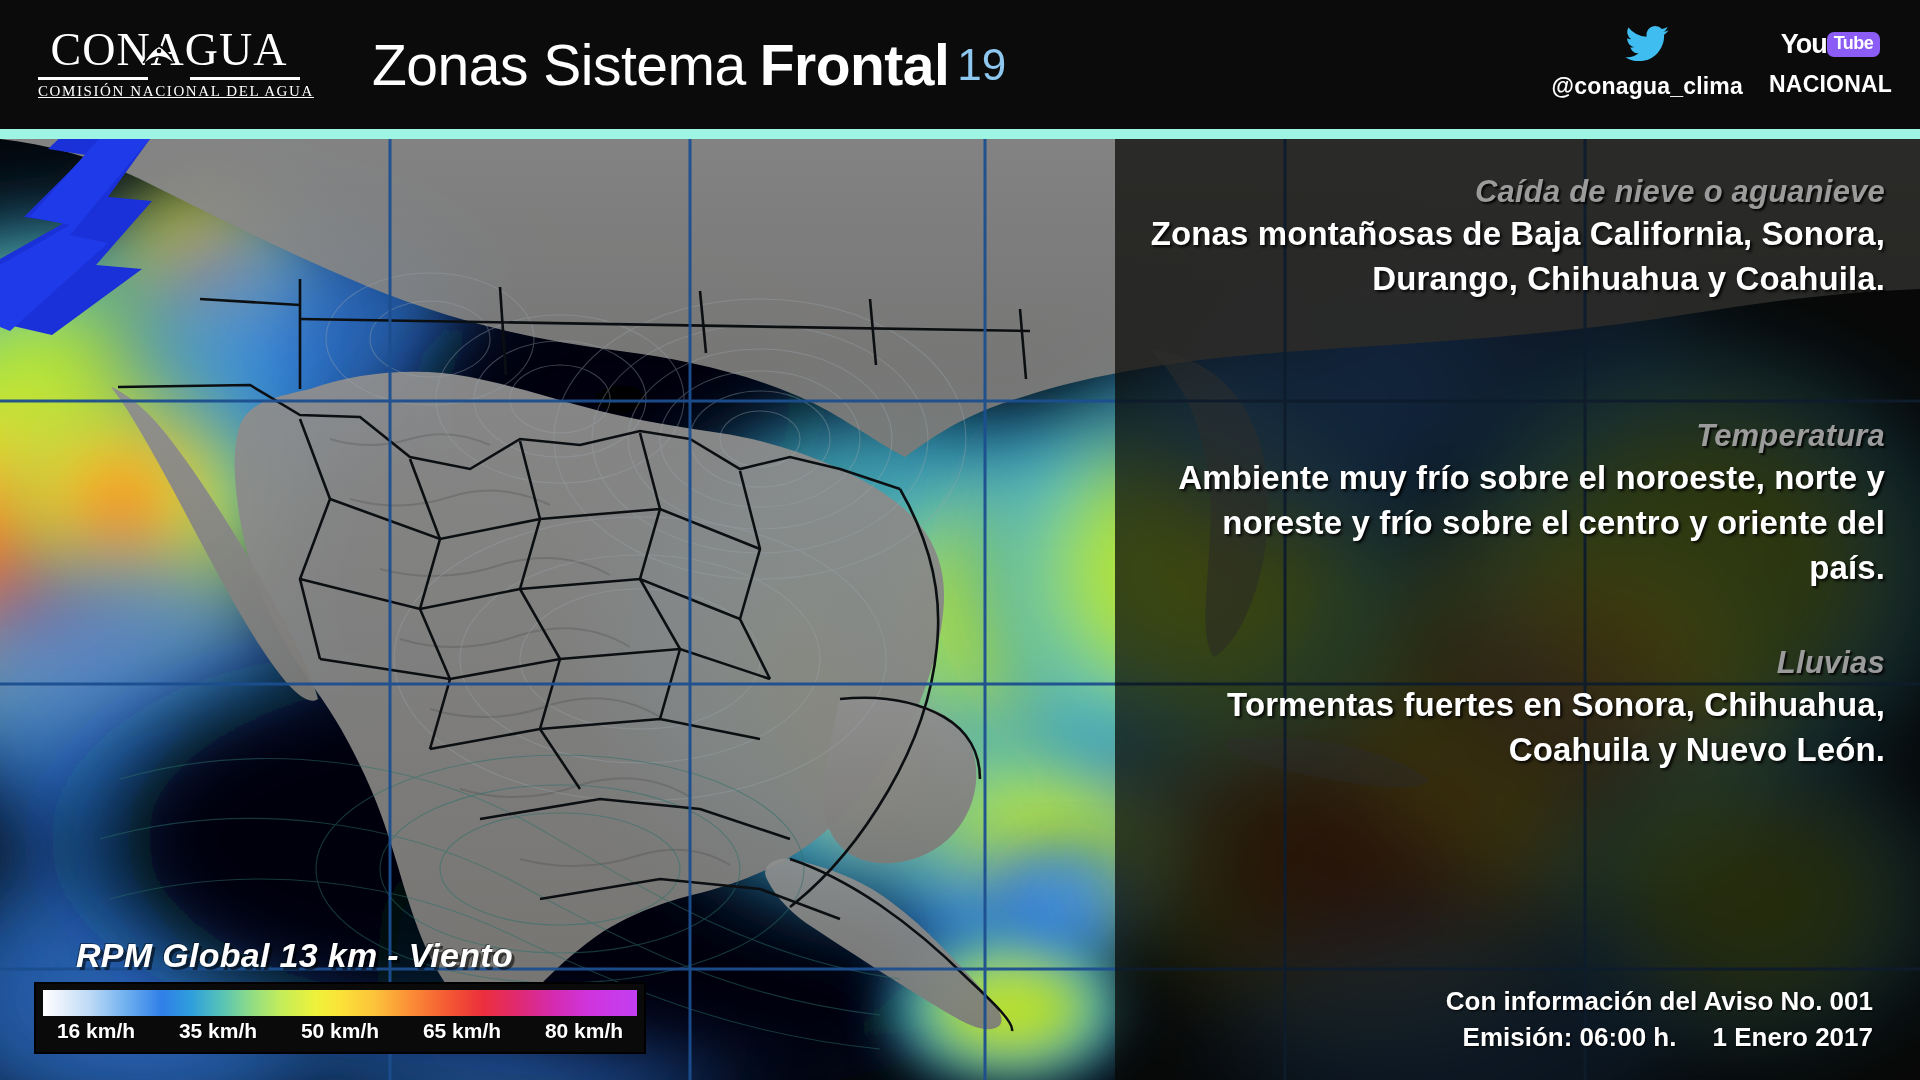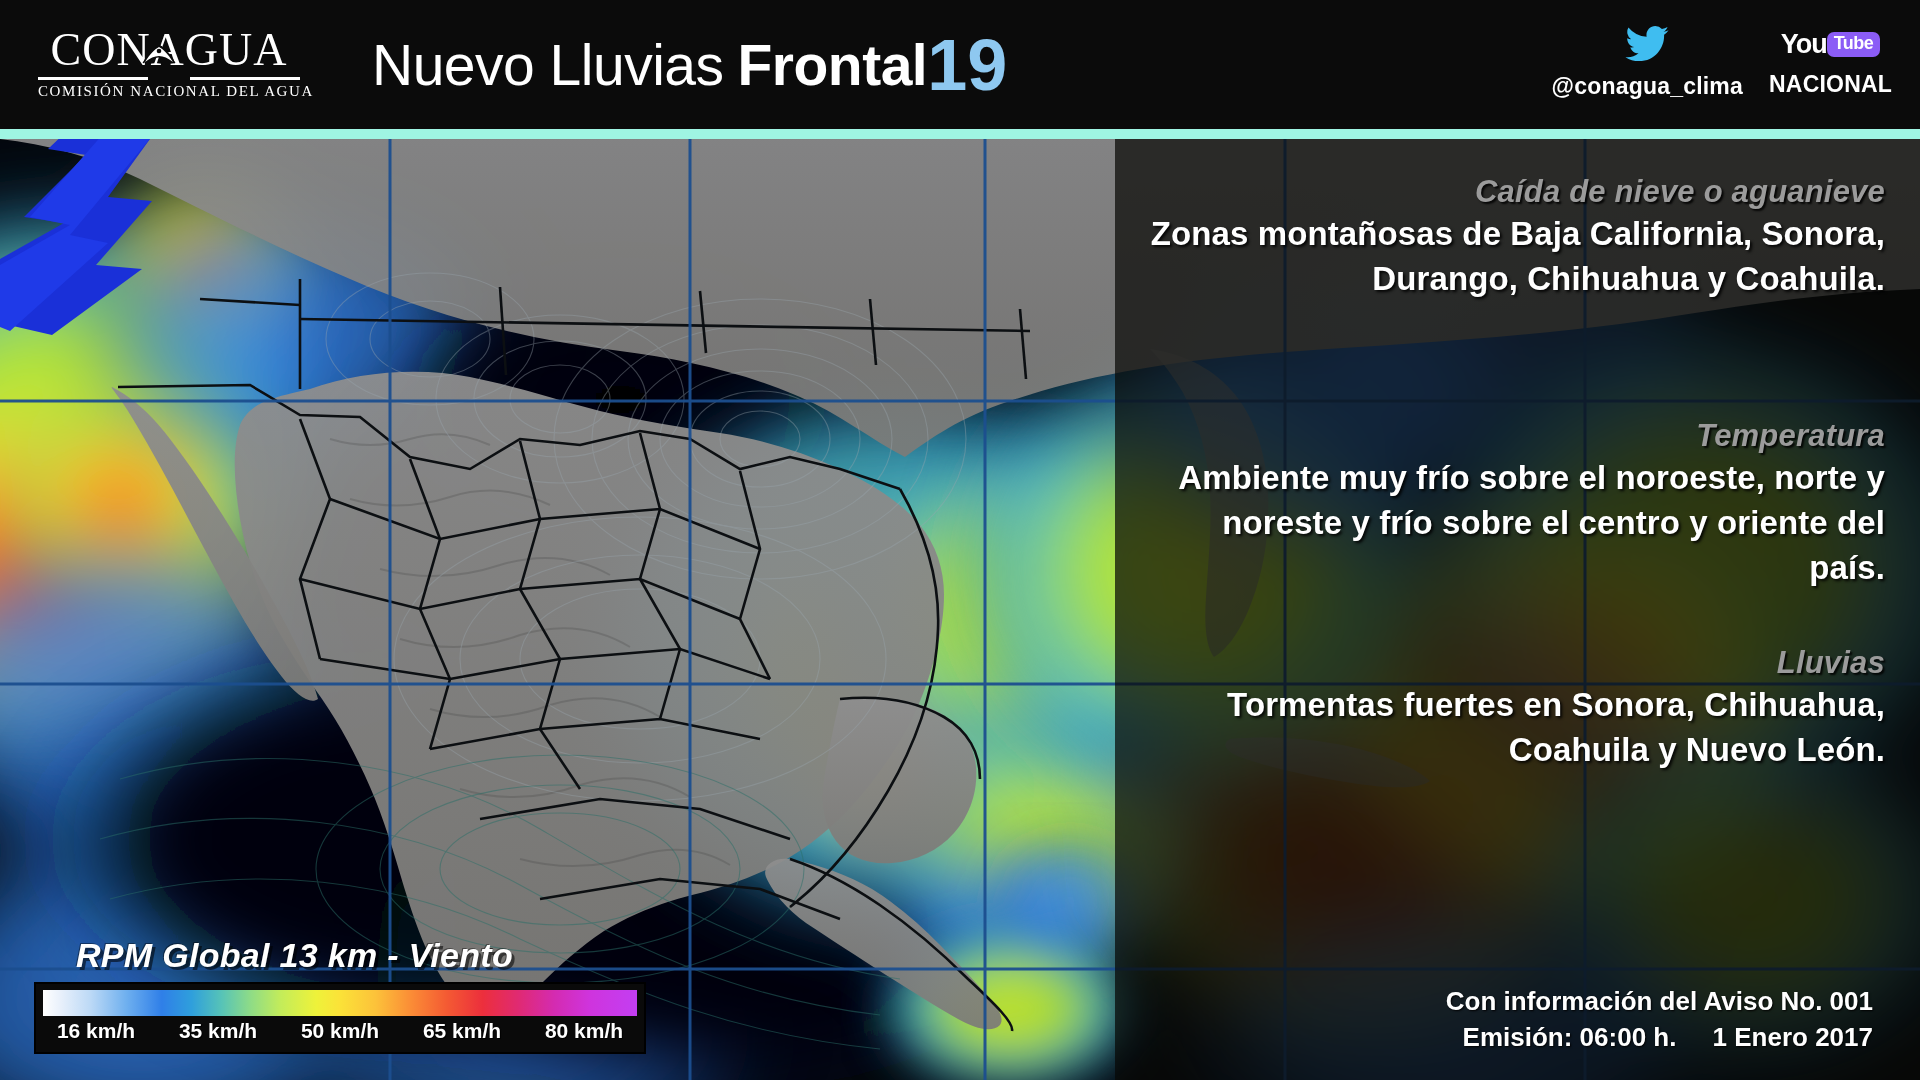--- a/index.html
+++ b/index.html
@@ -9,21 +9,21 @@
     font-family:"Liberation Sans", sans-serif;
   }
 
   
   #header{
     position:absolute; left:0; top:0; width:1920px; height:129px;
     background:#0b0b0b;
   }
   #logo-block{
     position:absolute; left:38px; top:26px; width:262px; height:75px;
-    text-align:center; color:#fff;
+    text-align:center; color:#fff;text-decoration:underline;
   }
   #logo-word{
     font-family:"Liberation Serif", serif;
     font-size:46px; letter-spacing:1px; line-height:48px; font-weight:400;
     position:relative; display:inline-block;
   }
   #logo-glyph{
     position:absolute; left:103px; top:16px; width:36px; height:26px;
   }
   #logo-rule{
@@ -39,21 +39,21 @@
     font-size:15px; letter-spacing:1.6px; white-space:nowrap;
   }
 
   #title{
     position:absolute; left:372px; top:25px; height:80px;
     display:flex; align-items:center; white-space:nowrap;
     color:#fff;
   }
   #title .t-light{ font-size:57px; font-weight:300; letter-spacing:-0.5px; }
   #title .t-bold{ font-size:57px; font-weight:700; letter-spacing:-0.5px; margin-left:14px;}
-  #title .t-num{ font-size:72px; font-weight:700; margin-left:0; }
+  #title .t-num{ font-size:44px; font-weight:400; margin-left:8px; }
 
   #social{
     position:absolute; right:28px; top:34px; height:58px;
     display:flex; align-items:center; gap:26px;
   }
   .social-item{ display:flex; align-items:center; gap:11px;flex-direction:column; }
   .social-item .label{
     color:#fff; font-size:23px; font-weight:700; letter-spacing:0.2px;
   }
   #yt-logo{
@@ -153,21 +153,21 @@
     <svg id="logo-glyph" viewBox="0 0 36 26">
       <path d="M2 21 C8 10, 14 5, 18 3 C22 5, 28 10, 34 21 C28 17, 23 15, 18 15 C13 15, 8 17, 2 21 Z" fill="#0b0b0b" stroke="#0b0b0b" stroke-width="1"></path>
       <path d="M4 20 C9 12, 14 7, 18 5 C22 7, 27 12, 32 20 C27 16, 22.5 14, 18 14 C13.5 14, 9 16, 4 20 Z" fill="#fff"></path>
       <circle cx="18" cy="9" r="2.3" fill="#0b0b0b"></circle>
     </svg>
     <div id="logo-rule"></div>
     <div id="logo-sub">COMISIÓN NACIONAL DEL AGUA</div>
   </div>
 
   <div id="title">
-    <span class="t-light">Nuevo Lluvias</span>
+    <span class="t-light">Zonas Sistema</span>
     <span class="t-bold">Frontal</span>
     <span class="t-num" style="color:#8ec8f0">19</span>
   </div>
 
   <div id="social">
     <div class="social-item">
       <svg width="44" height="36" viewBox="0 0 24 20">
         <path fill="#3fbdf0" d="M24 2.4c-.9.4-1.8.7-2.8.8 1-.6 1.8-1.6 2.2-2.7-1 .6-2 1-3.1 1.2A4.9 4.9 0 0 0 16.6 0c-2.7 0-4.9 2.2-4.9 4.9 0 .4 0 .8.1 1.1A13.9 13.9 0 0 1 1.7.9 4.9 4.9 0 0 0 3.2 7.4 4.8 4.8 0 0 1 1 6.8v.1c0 2.4 1.7 4.4 3.9 4.8-.4.1-.8.2-1.3.2-.3 0-.6 0-.9-.1.6 2 2.4 3.4 4.6 3.4A9.8 9.8 0 0 1 0 17.3 13.8 13.8 0 0 0 7.5 19.5c9.1 0 14-7.5 14-14v-.6c1-.7 1.8-1.6 2.5-2.5z"></path>
       </svg>
       <span class="label">@conagua_clima</span>

